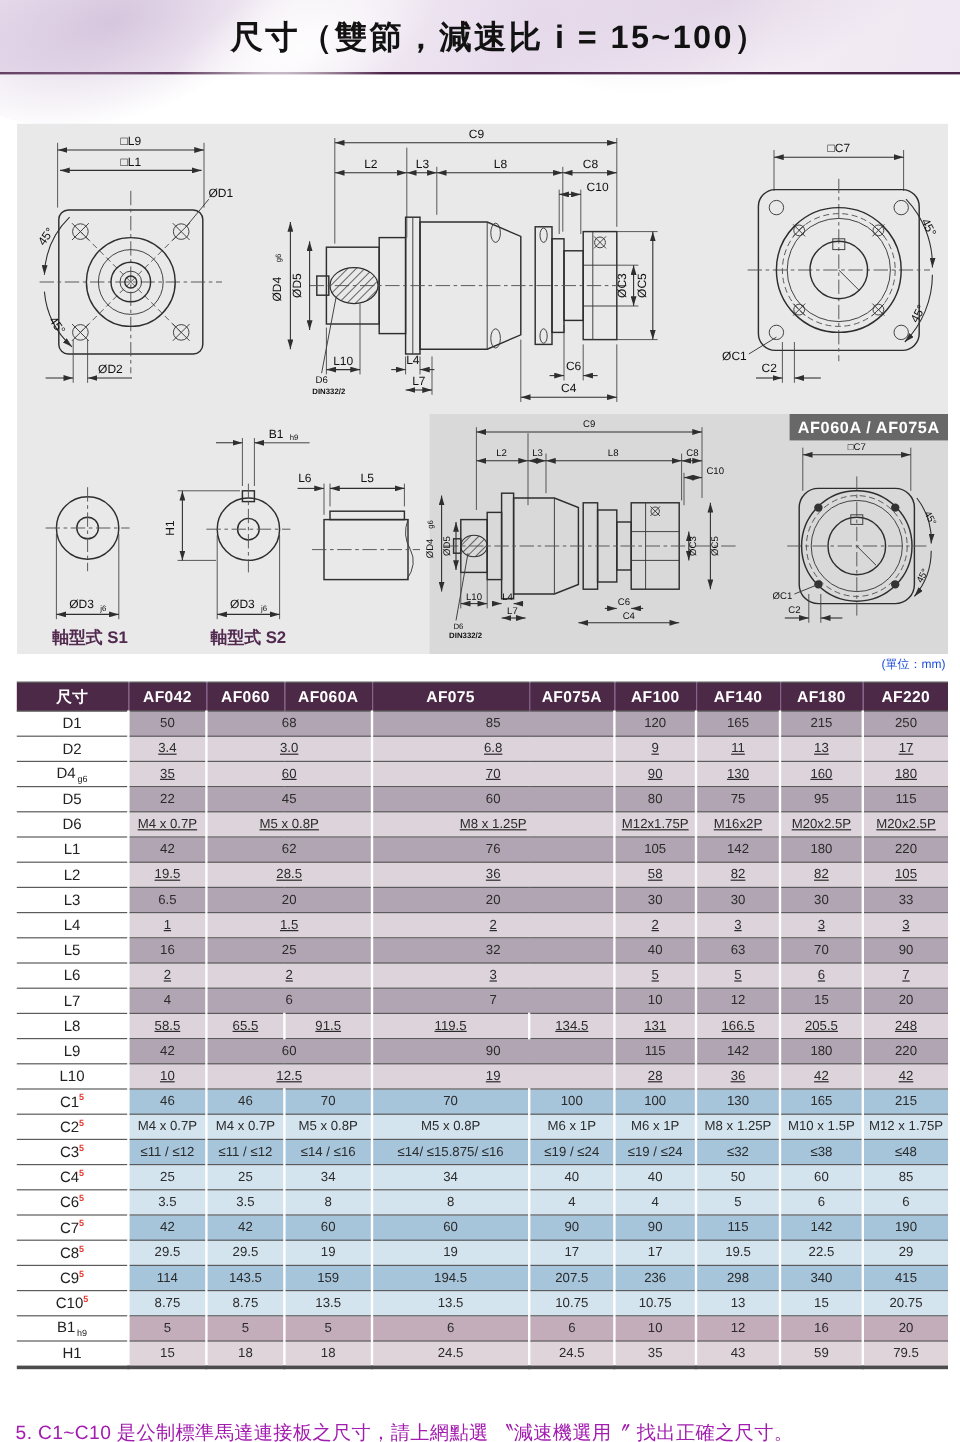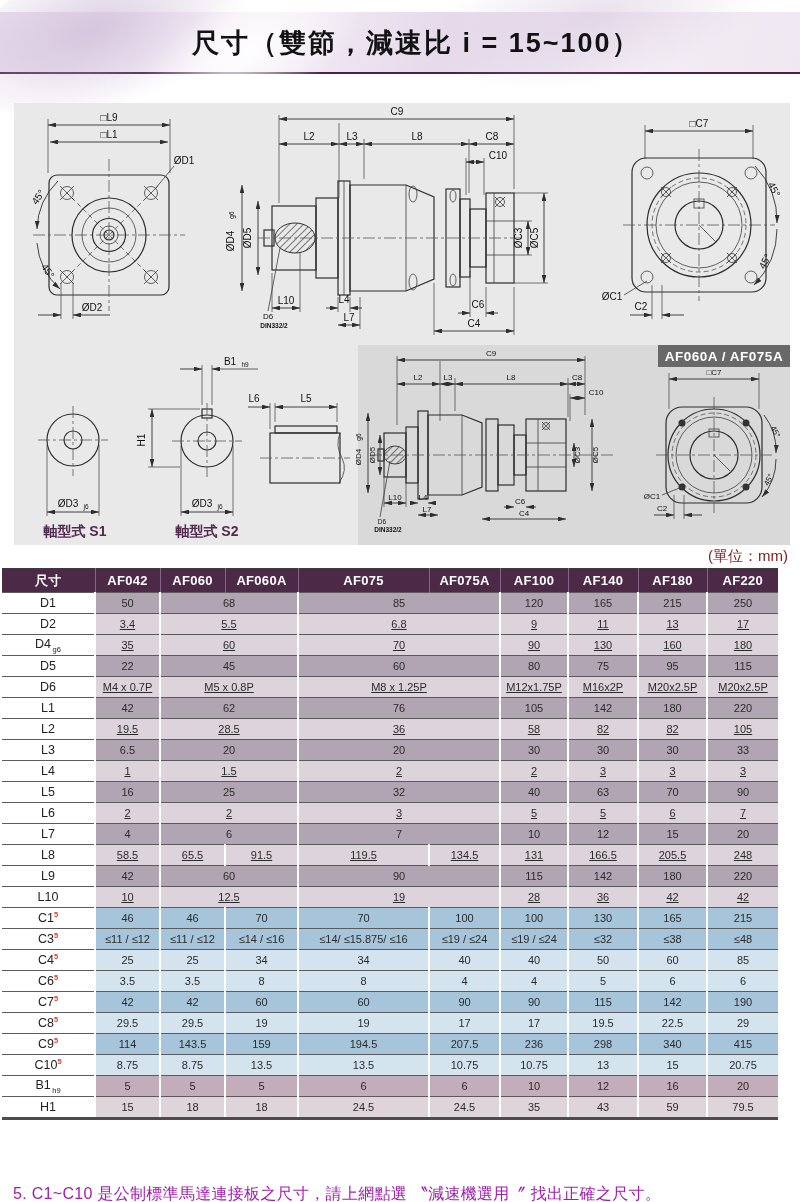--- a/index.html
+++ b/index.html
@@ -1,20 +1,20 @@
 <!DOCTYPE html>
 <html><head>
 <meta charset="utf-8">
 <style>
   html,body{margin:0;padding:0;background:#fff;}
   #page{position:relative;width:800px;height:1202px;background:#fff;overflow:hidden;
         font-family:"Liberation Sans",sans-serif;}
 
   
-  .banner{position:absolute;left:0;top:12px;width:800px;height:60px;
+  .banner{position:absolute;left:0;top:0;width:800px;height:60px;
     background:linear-gradient(105deg,#e9dfee 0%,#f7f2f8 28%,#e6daeb 55%,#f3edf5 80%,#efe7f1 100%);
     border-bottom:2px solid #4a2147;}
   .blob{position:absolute;border-radius:50%;pointer-events:none;}
   .blob.b1{left:-40px;top:-55px;width:300px;height:150px;transform:rotate(-18deg);
     background:radial-gradient(ellipse at 45% 45%,rgba(197,175,208,.6),rgba(255,255,255,0) 70%);}
   .blob.b2{left:120px;top:-20px;width:260px;height:120px;transform:rotate(-30deg);
     background:radial-gradient(ellipse at 50% 50%,rgba(255,255,255,.9),rgba(255,255,255,0) 70%);}
   .blob.b3{left:430px;top:-70px;width:340px;height:140px;transform:rotate(-12deg);
     background:radial-gradient(ellipse at 50% 50%,rgba(214,197,220,.5),rgba(255,255,255,0) 72%);}
   .page-title{position:absolute;left:192px;top:0;height:60px;line-height:62px;
@@ -29,25 +29,25 @@
   .ext{fill:none;stroke:#3c3c3c;stroke-width:0.7;}
   .cl{fill:none;stroke:#555;stroke-width:0.8;stroke-dasharray:12 3 3 3;}
   .dsh{fill:none;stroke:#555;stroke-width:0.8;stroke-dasharray:5 3;}
   text.dl{font:10px "Liberation Sans",sans-serif;fill:#111;text-anchor:middle;}
   text.dlm{font:8px "Liberation Sans",sans-serif;fill:#111;text-anchor:middle;}
   text.dxs{font:6.5px "Liberation Sans",sans-serif;fill:#111;text-anchor:middle;}
   text.badge{font:bold 13.5px "Liberation Sans",sans-serif;fill:#fff;text-anchor:middle;letter-spacing:.5px;}
   text.shaft-label{font:bold 14px "Liberation Sans",sans-serif;fill:#522a50;text-anchor:middle;}
 
   
-  .unit-note{position:absolute;right:12px;top:547px;font-size:15px;color:#7f1d1d;}
+  .unit-note{position:absolute;right:12px;top:547px;font-size:10px;color:#1d4ed8;}
   .footnote{position:absolute;left:13px;top:1184px;font-size:16px;color:#a21caf;letter-spacing:.3px;}
 
   
-  #dimtable{position:absolute;left:2px;top:568px;width:776px;border-collapse:collapse;
+  #dimtable{position:absolute;left:14px;top:568px;width:776px;border-collapse:collapse;
     table-layout:fixed;border-top:1px solid #3a3a3a;border-bottom:3px solid #4c4c4c;}
   #dimtable th,#dimtable td{padding:0;text-align:center;vertical-align:middle;
     font-family:"Liberation Sans",sans-serif;}
   #dimtable thead th{height:23px;background:#4d2948;color:#fff;font-size:13px;font-weight:bold;
     border-left:1px solid #86638a;letter-spacing:.3px;}
   #dimtable thead th:first-child{border-left:none;}
   #dimtable tbody th{height:20px;background:#fff;color:#222;font-size:12.5px;font-weight:normal;
     border-top:1px solid #5b5b5b;}
   #dimtable tbody td{height:20px;font-size:11px;color:#2b2b2b;border-top:1px solid #5b5b5b;
     border-left:2px solid #fff;}
@@ -463,21 +463,21 @@
           <td colspan="2">68</td>
           <td colspan="2">85</td>
           <td>120</td>
           <td>165</td>
           <td>215</td>
           <td>250</td>
         </tr>
         <tr class="t-ml">
           <th><span>D2</span></th>
           <td>3.4</td>
-          <td colspan="2">5.5</td>
+          <td colspan="2">3.0</td>
           <td colspan="2">6.8</td>
           <td>9</td>
           <td>11</td>
           <td>13</td>
           <td>17</td>
         </tr>
         <tr class="t-ml">
           <th><span>D4</span><sub> g6</sub></th>
           <td>35</td>
           <td colspan="2">60</td>
@@ -614,20 +614,32 @@
           <td>46</td>
           <td>46</td>
           <td>70</td>
           <td>70</td>
           <td>100</td>
           <td>100</td>
           <td>130</td>
           <td>165</td>
           <td>215</td>
         </tr>
+        <tr class="t-bl">
+          <th><span>C2</span><sup>5</sup></th>
+          <td>M4 x 0.7P</td>
+          <td>M4 x 0.7P</td>
+          <td>M5 x 0.8P</td>
+          <td>M5 x 0.8P</td>
+          <td>M6 x 1P</td>
+          <td>M6 x 1P</td>
+          <td>M8 x 1.25P</td>
+          <td>M10 x 1.5P</td>
+          <td>M12 x 1.75P</td>
+        </tr>
         <tr class="t-bd">
           <th><span>C3</span><sup>5</sup></th>
           <td>≤11 / ≤12</td>
           <td>≤11 / ≤12</td>
           <td>≤14 / ≤16</td>
           <td>≤14/ ≤15.875/ ≤16</td>
           <td>≤19 / ≤24</td>
           <td>≤19 / ≤24</td>
           <td>≤32</td>
           <td>≤38</td>

